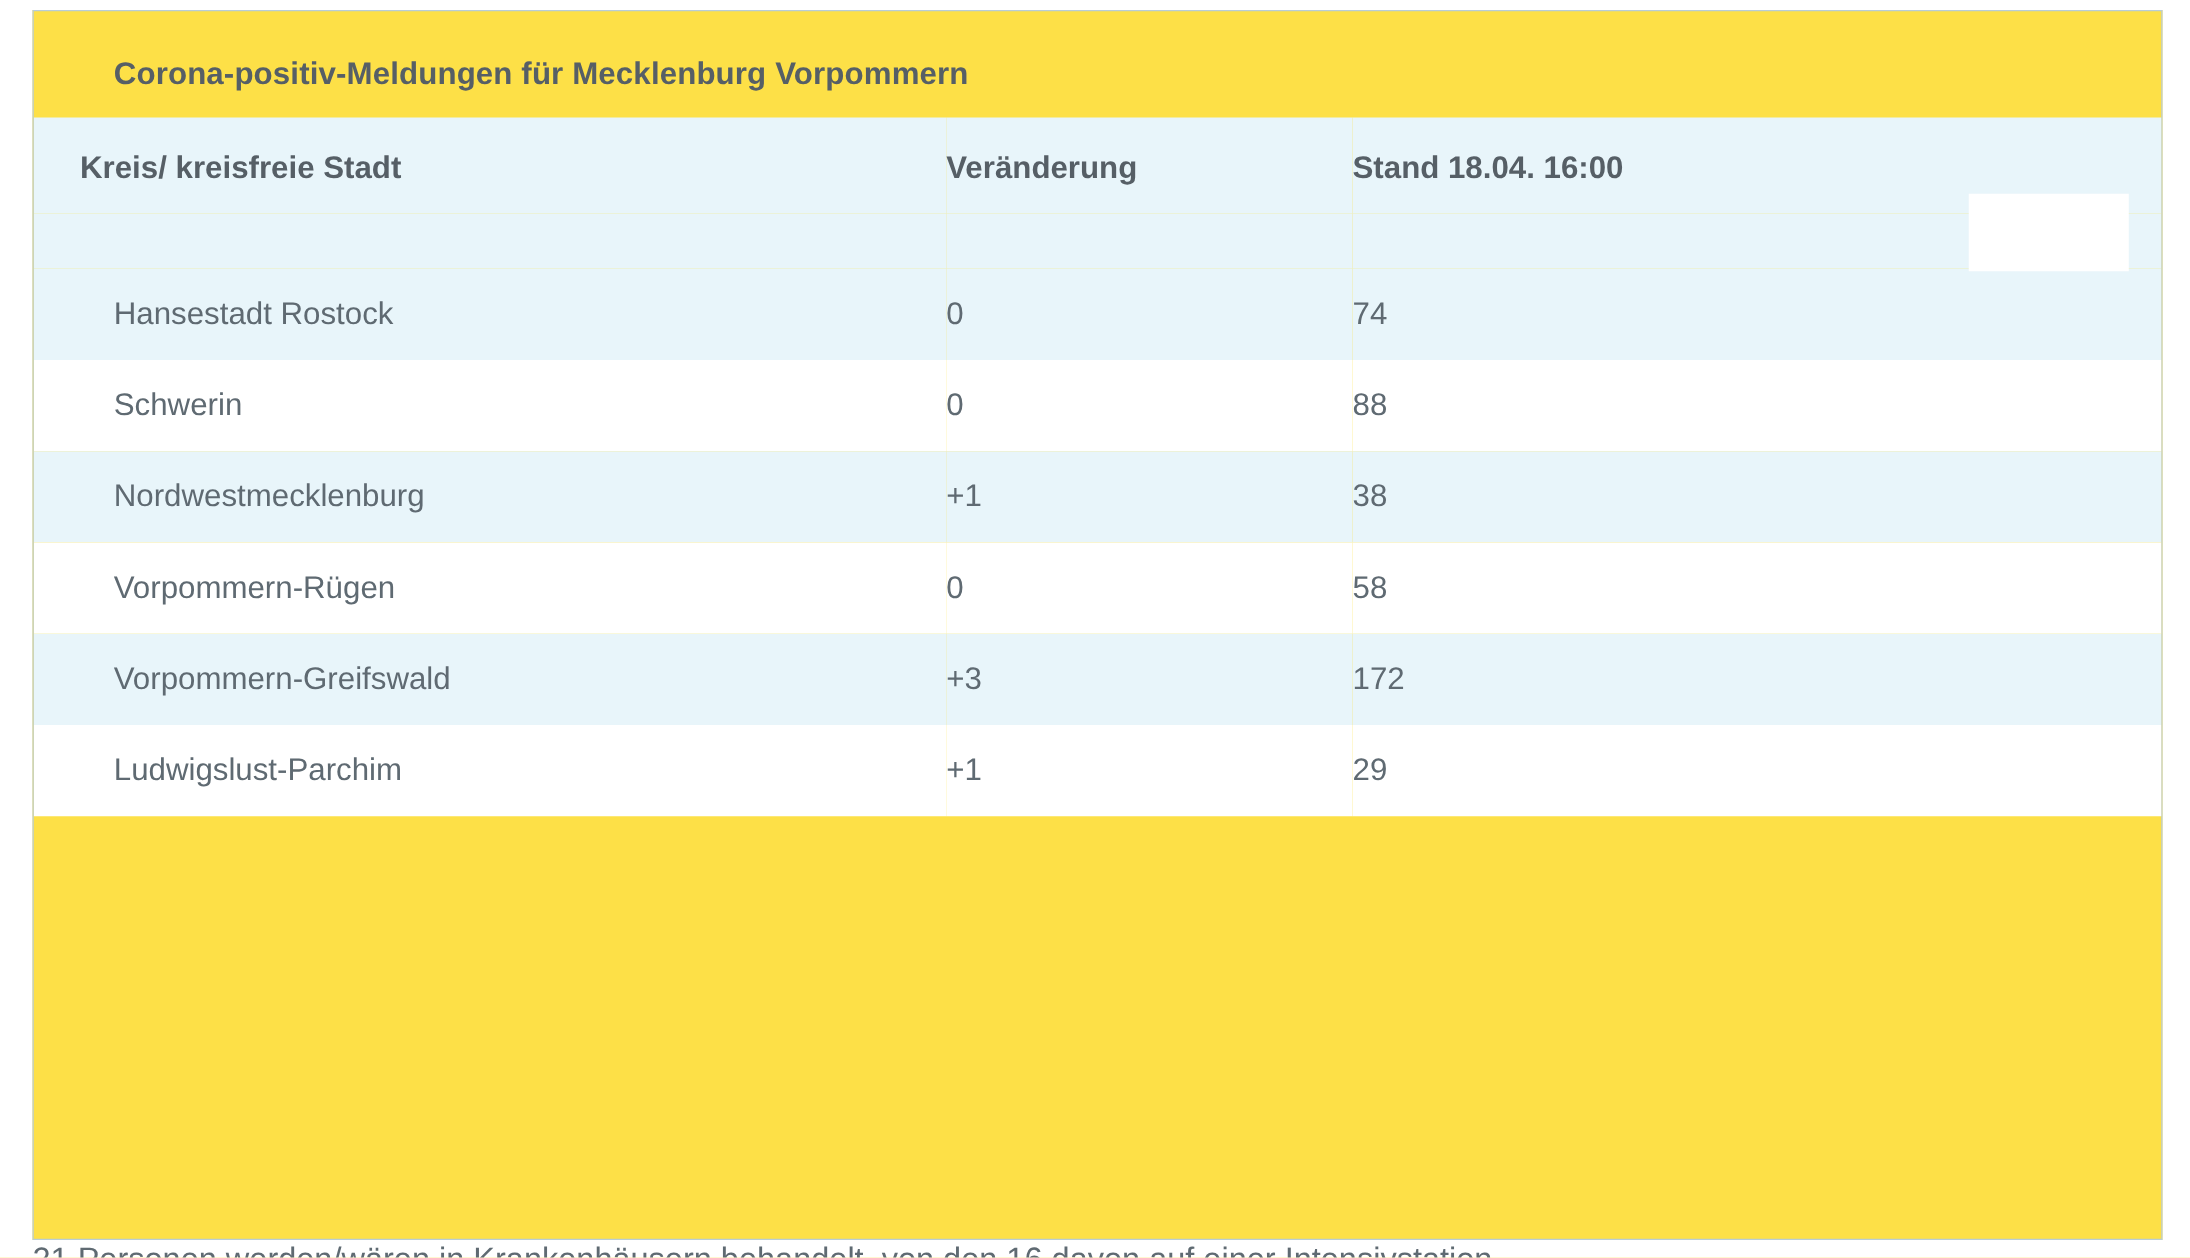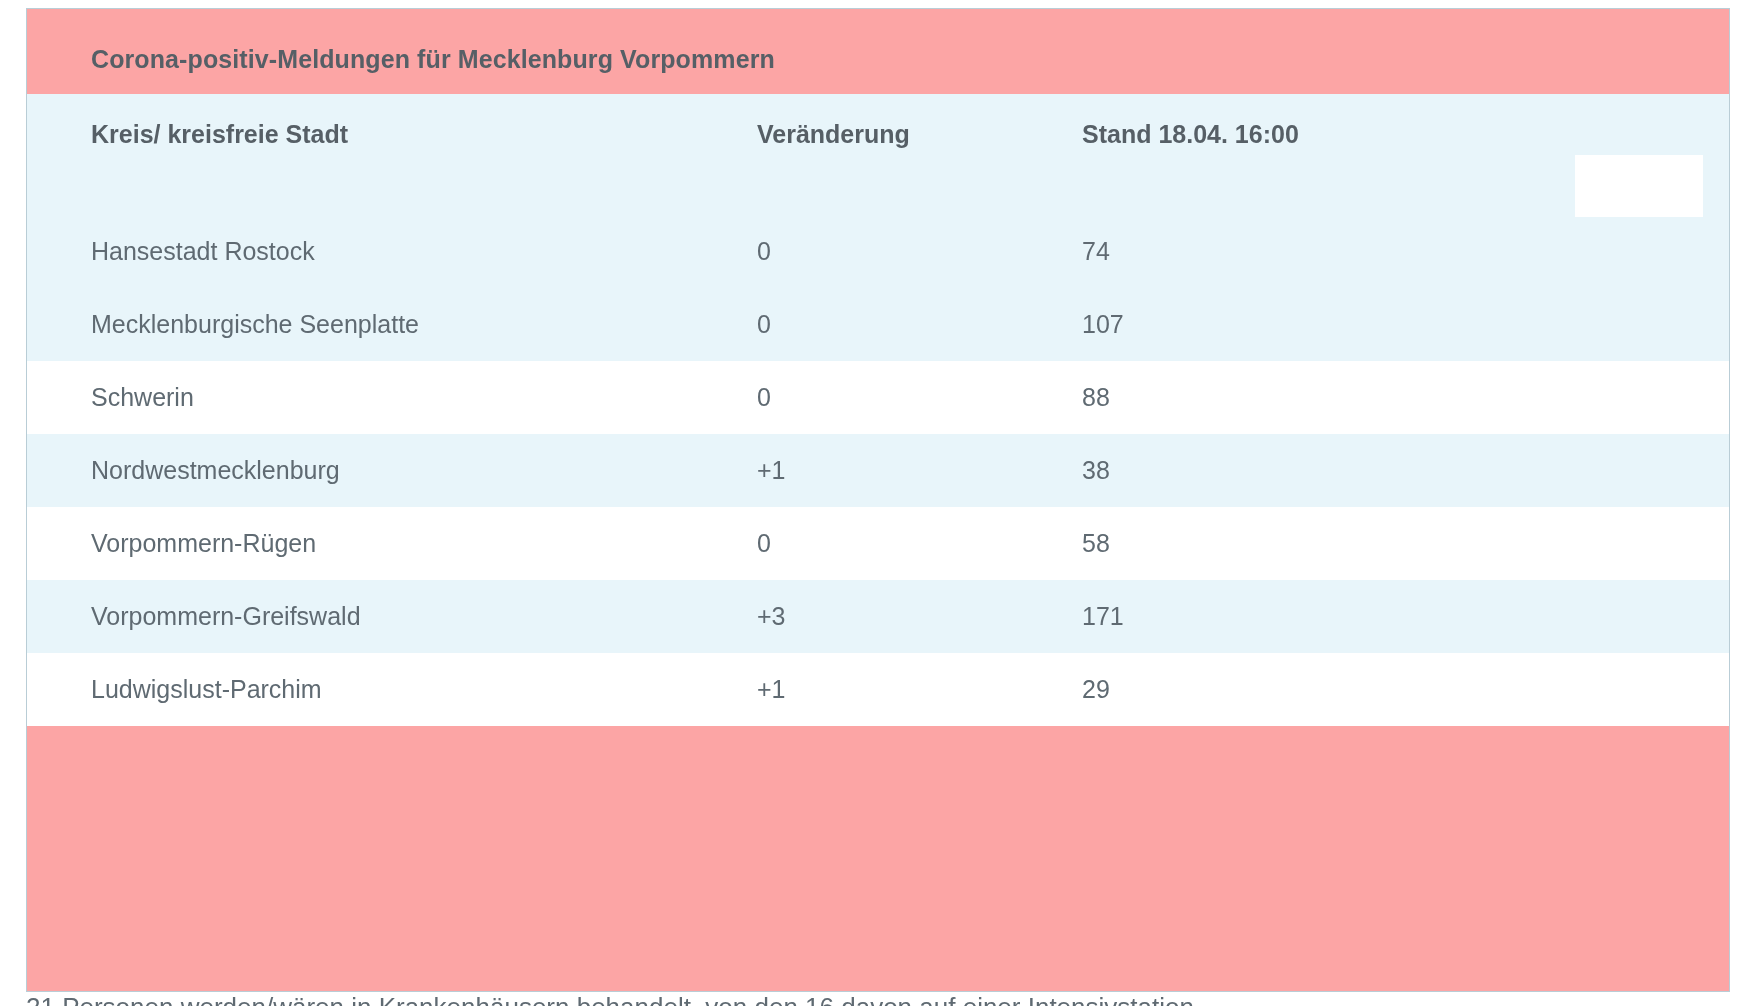--- a/index.html
+++ b/index.html
@@ -23,21 +23,21 @@
     padding: 0;
   }
   .card {
     position: absolute;
     left: 26px;
     top: 8px;
     width: 1704px;
     height: 984px;
     box-sizing: border-box;
     border: 1px solid #b9cdd6;
-    background: #fca5a5;
+    background: #fde047;
     overflow: hidden;
   }
   .card-title {
     font-size: 25px;
     font-weight: bold;
     color: #565f66;
     padding: 36px 0 0 64px;
     letter-spacing: 0.1px;
   }
   table.data {
@@ -56,21 +56,21 @@
   col.c-delta { width: 325px; }
   col.c-count { width: 470px; }
   col.c-pad   { width: 179px; }
 
   tr.head th {
     font-size: 25px;
     font-weight: bold;
     color: #565f66;
     padding: 26px 0 22px 0;
   }
-  tr.head th.first { padding-left: 64px; margin-left: 22px; }
+  tr.head th.first { padding-left: 37px; margin-left: 22px; }
 
   tr.head {
     background: #e8f5fa;
   }
   tr.spacer td {
     height: 44px;
     padding: 0;
   }
   tr.row td {
     font-size: 25px;
@@ -133,26 +133,20 @@
           <td></td>
         </tr>
       </thead>
       <tbody>
         <tr class="row alt">
           <td class="first">Hansestadt Rostock</td>
           <td>0</td>
           <td>74</td>
           <td></td>
         </tr>
-        <tr class="row alt">
-          <td class="first">Mecklenburgische Seenplatte</td>
-          <td>0</td>
-          <td>107</td>
-          <td></td>
-        </tr>
         <tr class="row plain">
           <td class="first">Schwerin</td>
           <td>0</td>
           <td>88</td>
           <td></td>
         </tr>
         <tr class="row alt">
           <td class="first">Nordwestmecklenburg</td>
           <td>+1</td>
           <td>38</td>
@@ -160,21 +154,21 @@
         </tr>
         <tr class="row plain">
           <td class="first">Vorpommern-Rügen</td>
           <td>0</td>
           <td>58</td>
           <td></td>
         </tr>
         <tr class="row alt">
           <td class="first">Vorpommern-Greifswald</td>
           <td>+3</td>
-          <td>171</td>
+          <td>172</td>
           <td></td>
         </tr>
         <tr class="row plain">
           <td class="first">Ludwigslust-Parchim</td>
           <td>+1</td>
           <td>29</td>
           <td></td>
         </tr>
       </tbody>
     </table>

